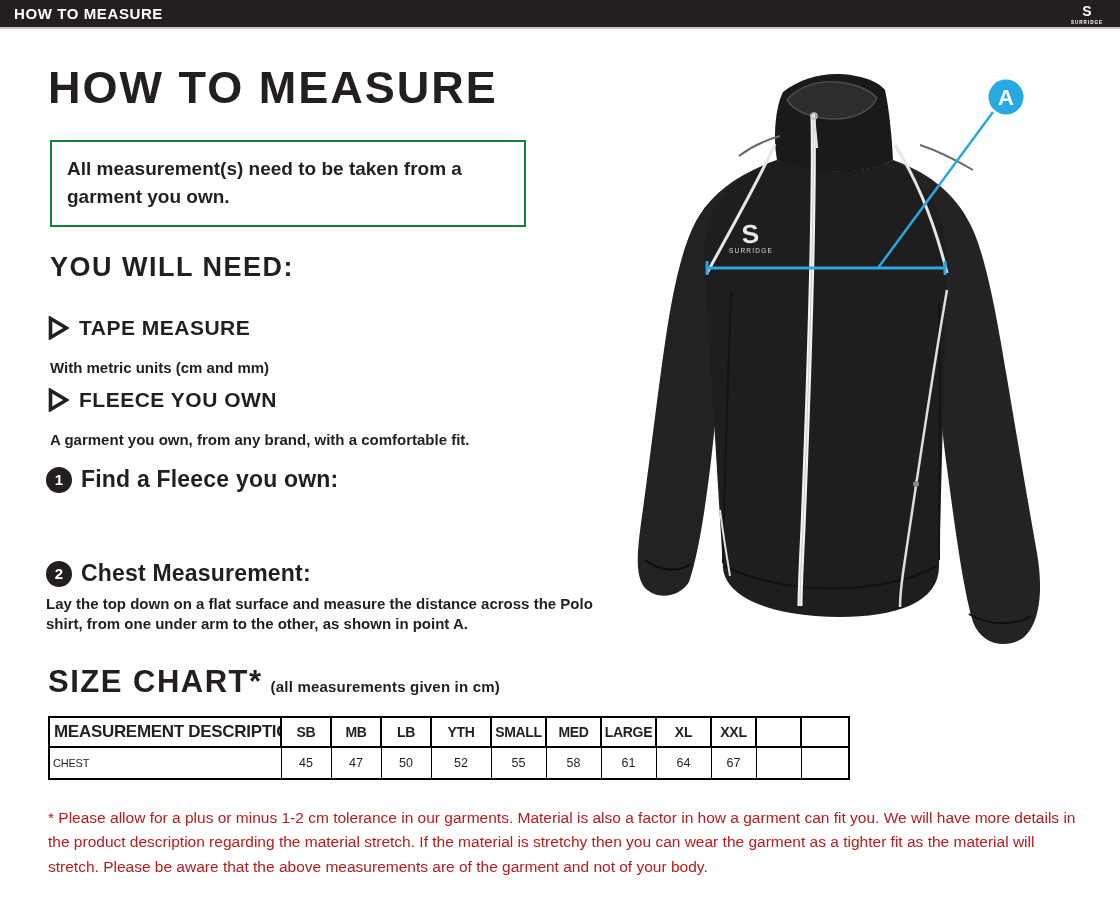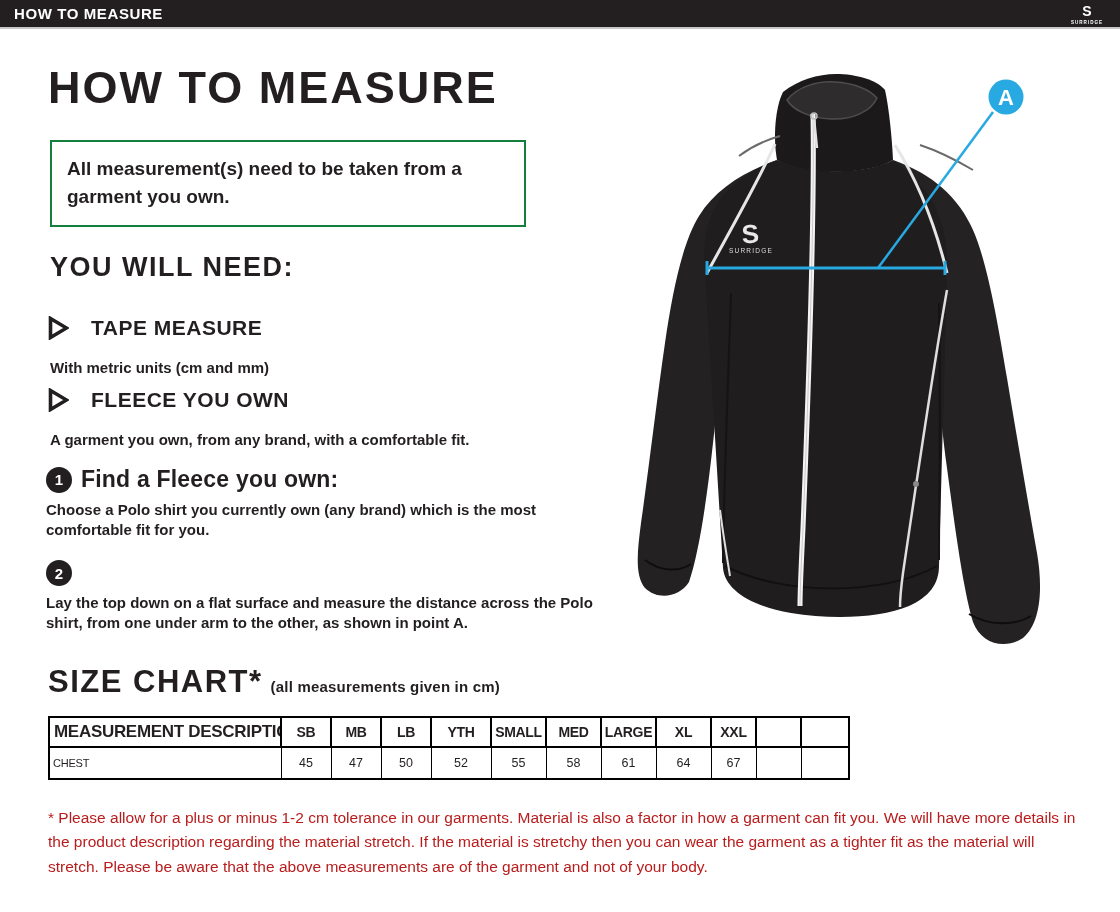--- a/index.html
+++ b/index.html
@@ -32,21 +32,21 @@
   }
   .notice-box p{ font-size:19px; font-weight:bold; line-height:1.45; }
   
   .ywn-title{
     position:absolute; left:50px; top:252px;
     font-size:27px; font-weight:bold; letter-spacing:1.5px;
   }
   .need-item{ position:absolute; left:48px; }
   .need-item.first{ top:316px; }
   .need-item.second{ top:388px; }
-  .need-head{ display:flex; align-items:center; gap:22px; }
+  .need-head{ display:flex; align-items:center; gap:10px; }
   .need-label{ font-size:21px; font-weight:bold; letter-spacing:.5px; }
   .need-desc{ font-size:15px; font-weight:bold; margin-top:19px; margin-left:2px; }
   
   .step{ position:absolute; left:46px; width:580px; }
   .step.one{ top:466px; }
   .step.two{ top:560px; }
   .step-head{ display:flex; align-items:center; gap:9px; }
   .step-badge{
     width:26px; height:26px; border-radius:50%; background:#231f20;
     color:#fff; font-size:15px; font-weight:bold;
@@ -122,26 +122,26 @@
     <span class="need-label">FLEECE YOU OWN</span>
   </div>
   <div class="need-desc">A garment you own, from any brand, with a comfortable fit.</div>
 </div>
 
 <div class="step one">
   <div class="step-head">
     <span class="step-badge">1</span>
     <span class="step-title">Find a Fleece you own:</span>
   </div>
-  <p class="step-desc">Choose a Polo shirt you currently own (any brand) which is the most comfortable fit for you.</p>
 </div>
 
 <div class="step two">
   <div class="step-head">
     <span class="step-badge">2</span>
+    <span class="step-title">Chest Measurement:</span>
   </div>
   <p class="step-desc">Lay the top down on a flat surface and measure the distance across the Polo shirt, from one under arm to the other, as shown in point A.</p>
 </div>
 
 <div class="size-chart-head">
   <span class="size-chart-title">SIZE CHART*</span>
   <span class="size-chart-sub">(all measurements given in cm)</span>
 </div>
 
 <table class="size-chart">

